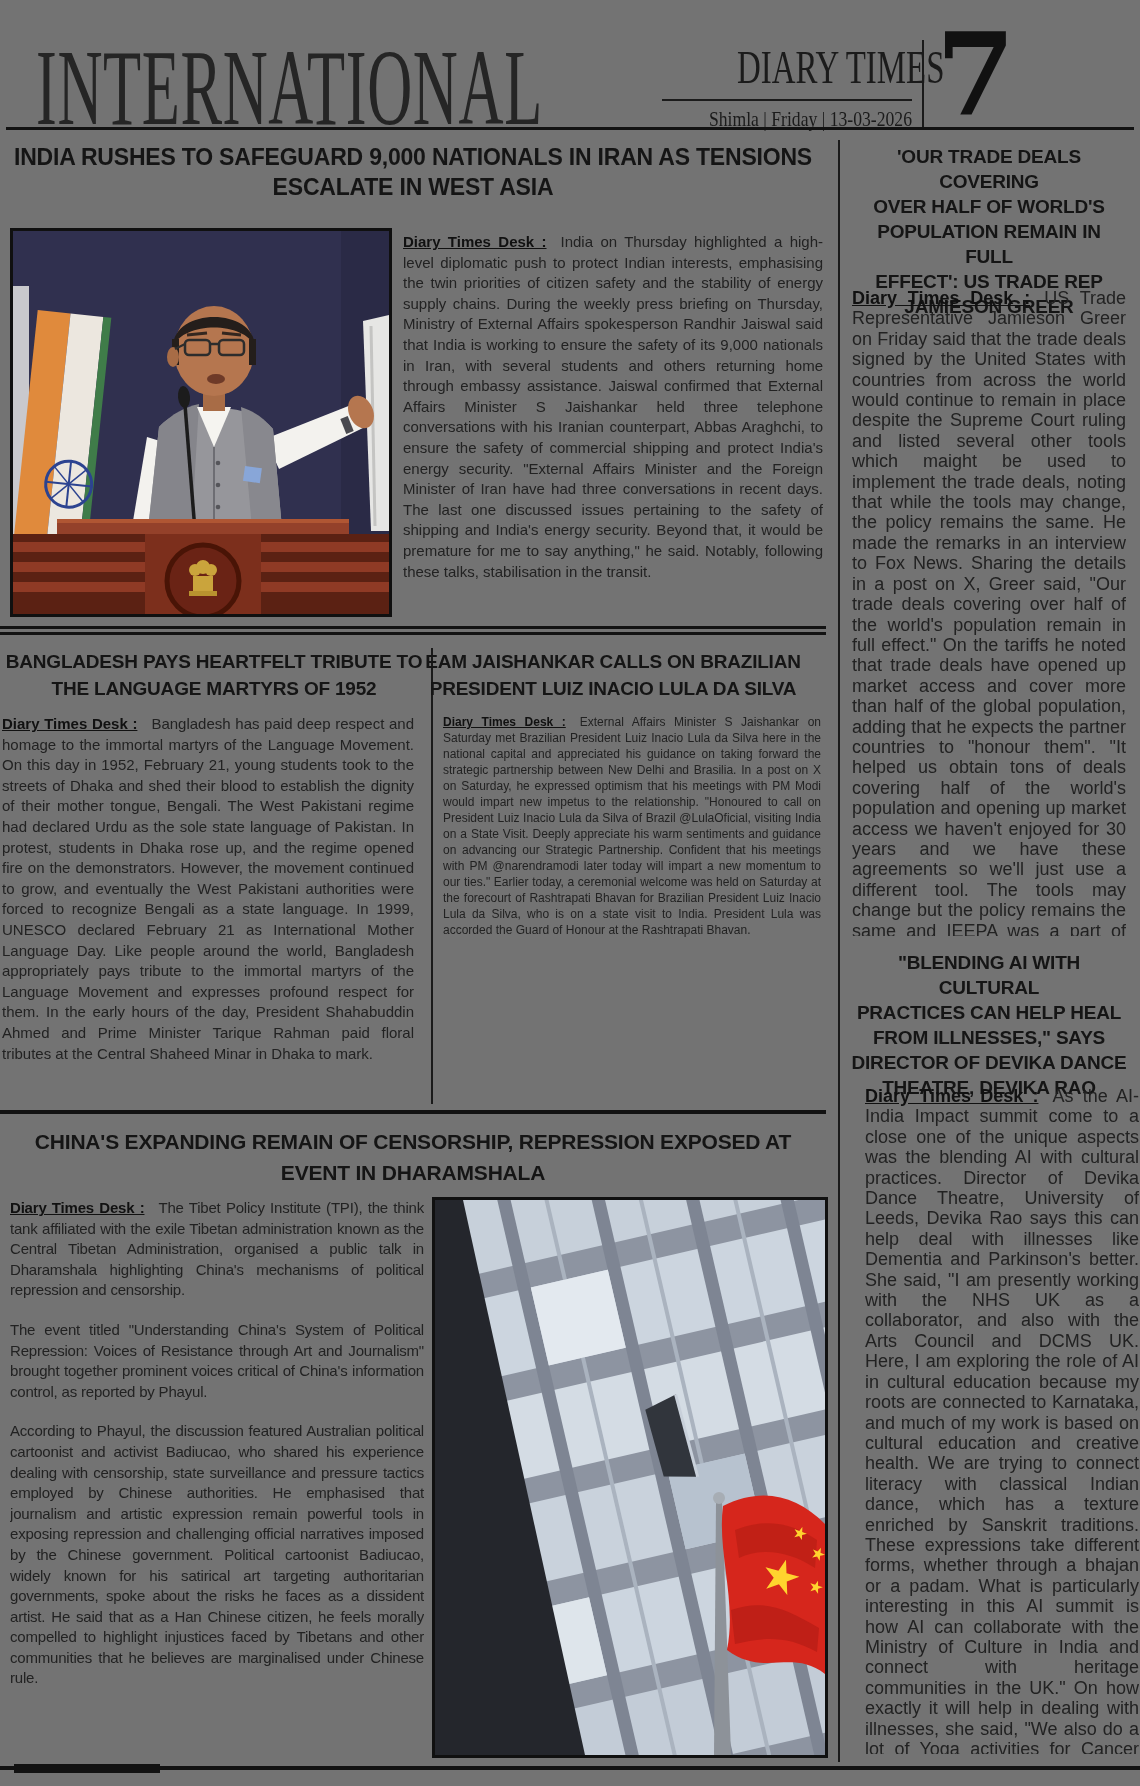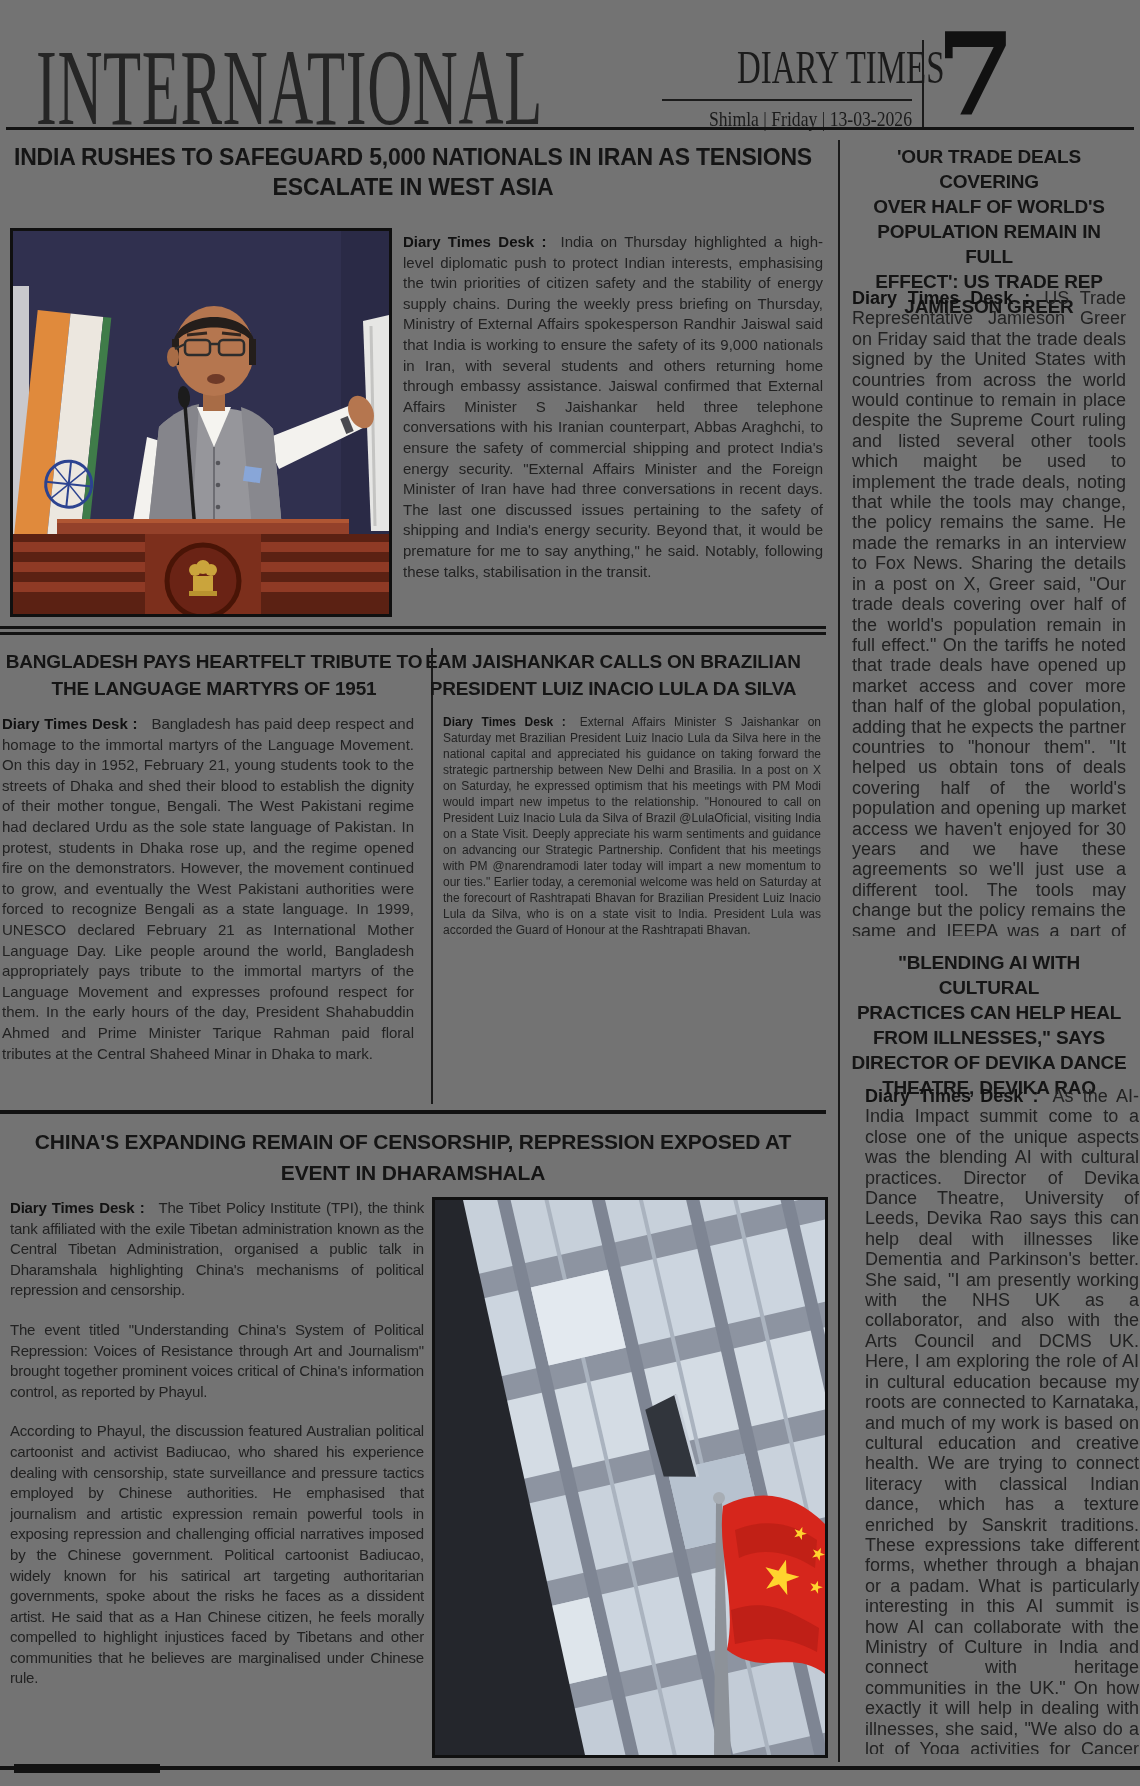--- a/index.html
+++ b/index.html
@@ -21,21 +21,21 @@
   
   .hl{font-weight:700;color:#151515;text-align:center;white-space:pre-line;letter-spacing:-0.2px;}
   .hl-main{font-size:23px;line-height:30px;}
   .hl-mid{font-size:19px;line-height:27px;}
   .hl-side{font-size:19px;line-height:25px;}
   .hl-china{font-size:21px;line-height:31px;}
   .body-text{text-align:justify;color:#222;}
   .bt-15{font-size:15px;line-height:20.6px;}
   .bt-14{font-size:18px;line-height:20.4px;}
   .bt-eam{font-size:12px;line-height:16px;}
-  .byline{font-weight:700;color:#111;margin-right:14px;}
+  .byline{font-weight:700;color:#111;margin-right:14px;text-decoration:underline;}
   .clip{overflow:hidden;}
   .body-text p{margin:0 0 19px 0;}
   
   .photo{border:3px solid #101010;box-sizing:border-box;background:#30304f;}
   .photo svg{display:block;width:100%;height:100%;}
 </style>
 </head>
 <body>
 
 <div id="page">
@@ -49,21 +49,21 @@
   </div>
 
   <div class="abs vdiv" style="left:922px;top:40px;height:88px;"></div>
   <div class="abs pageno" style="left:936px;top:18px;">7</div>
 
   <div class="abs rule" style="left:6px;top:127px;width:1128px;height:3px;"></div>
 
   <div class="abs vdiv" style="left:838px;top:140px;height:1622px;"></div>
 
   <div>
-    <div class="abs hl hl-main" style="left:0px;top:142px;width:826px;">INDIA RUSHES TO SAFEGUARD 5,000 NATIONALS IN IRAN AS TENSIONS
+    <div class="abs hl hl-main" style="left:0px;top:142px;width:826px;">INDIA RUSHES TO SAFEGUARD 9,000 NATIONALS IN IRAN AS TENSIONS
 ESCALATE IN WEST ASIA</div>
 
     <div class="abs photo" style="left:10px;top:228px;width:382px;height:389px;">
       <svg viewBox="0 0 376 383" preserveAspectRatio="none">
         <rect width="376" height="383" fill="#30304f"></rect>
         <rect x="328" width="48" height="383" fill="#2a2a46"></rect>
         <rect x="0" y="55" width="16" height="330" fill="#c9c9cd"></rect>
 
         <g transform="rotate(6 45 240)">
           <rect x="8" y="82" width="33" height="300" fill="#e08a3c"></rect>
@@ -141,21 +141,21 @@
       <b class="byline">Diary Times Desk :</b><span>India on Thursday highlighted a high-level diplomatic push to protect Indian interests, emphasising the twin priorities of citizen safety and the stability of energy supply chains. During the weekly press briefing on Thursday, Ministry of External Affairs spokesperson Randhir Jaiswal said that India is working to ensure the safety of its 9,000 nationals in Iran, with several students and others returning home through embassy assistance. Jaiswal confirmed that External Affairs Minister S Jaishankar held three telephone conversations with his Iranian counterpart, Abbas Araghchi, to ensure the safety of commercial shipping and protect India's energy security. "External Affairs Minister and the Foreign Minister of Iran have had three conversations in recent days. The last one discussed issues pertaining to the safety of shipping and India's energy security. Beyond that, it would be premature for me to say anything," he said. Notably, following these talks, stabilisation in the transit.</span>
     </div>
   </div>
 
   <div class="abs dbl-rule" style="left:0px;top:626px;width:826px;"></div>
 
   <div class="abs vdiv" style="left:431px;top:648px;height:456px;"></div>
 
   <div>
     <div class="abs hl hl-mid" style="left:4px;top:648px;width:420px;">BANGLADESH PAYS HEARTFELT TRIBUTE TO
-THE LANGUAGE MARTYRS OF 1951</div>
+THE LANGUAGE MARTYRS OF 1952</div>
     <div class="abs body-text bt-15 clip" style="left:2px;top:714px;width:412px;height:388px;">
       <b class="byline">Diary Times Desk :</b><span>Bangladesh has paid deep respect and homage to the immortal martyrs of the Language Movement. On this day in 1952, February 21, young students took to the streets of Dhaka and shed their blood to establish the dignity of their mother tongue, Bengali. The West Pakistani regime had declared Urdu as the sole state language of Pakistan. In protest, students in Dhaka rose up, and the regime opened fire on the demonstrators. However, the movement continued to grow, and eventually the West Pakistani authorities were forced to recognize Bengali as a state language. In 1999, UNESCO declared February 21 as International Mother Language Day. Like people around the world, Bangladesh appropriately pays tribute to the immortal martyrs of the Language Movement and expresses profound respect for them. In the early hours of the day, President Shahabuddin Ahmed and Prime Minister Tarique Rahman paid floral tributes at the Central Shaheed Minar in Dhaka to mark.</span>
     </div>
   </div>
 
   <div>
     <div class="abs hl hl-mid" style="left:422px;top:648px;width:382px;">EAM JAISHANKAR CALLS ON BRAZILIAN
 PRESIDENT LUIZ INACIO LULA DA SILVA</div>
     <div class="abs body-text bt-eam clip" style="left:443px;top:714px;width:378px;height:390px;">
       <b class="byline">Diary Times Desk :</b><span>External Affairs Minister S Jaishankar on Saturday met Brazilian President Luiz Inacio Lula da Silva here in the national capital and appreciated his guidance on taking forward the strategic partnership between New Delhi and Brasilia. In a post on X on Saturday, he expressed optimism that his meetings with PM Modi would impart new impetus to the relationship. "Honoured to call on President Luiz Inacio Lula da Silva of Brazil @LulaOficial, visiting India on a State Visit. Deeply appreciate his warm sentiments and guidance on advancing our Strategic Partnership. Confident that his meetings with PM @narendramodi later today will impart a new momentum to our ties." Earlier today, a ceremonial welcome was held on Saturday at the forecourt of Rashtrapati Bhavan for Brazilian President Luiz Inacio Lula da Silva, who is on a state visit to India. President Lula was accorded the Guard of Honour at the Rashtrapati Bhavan.</span>

